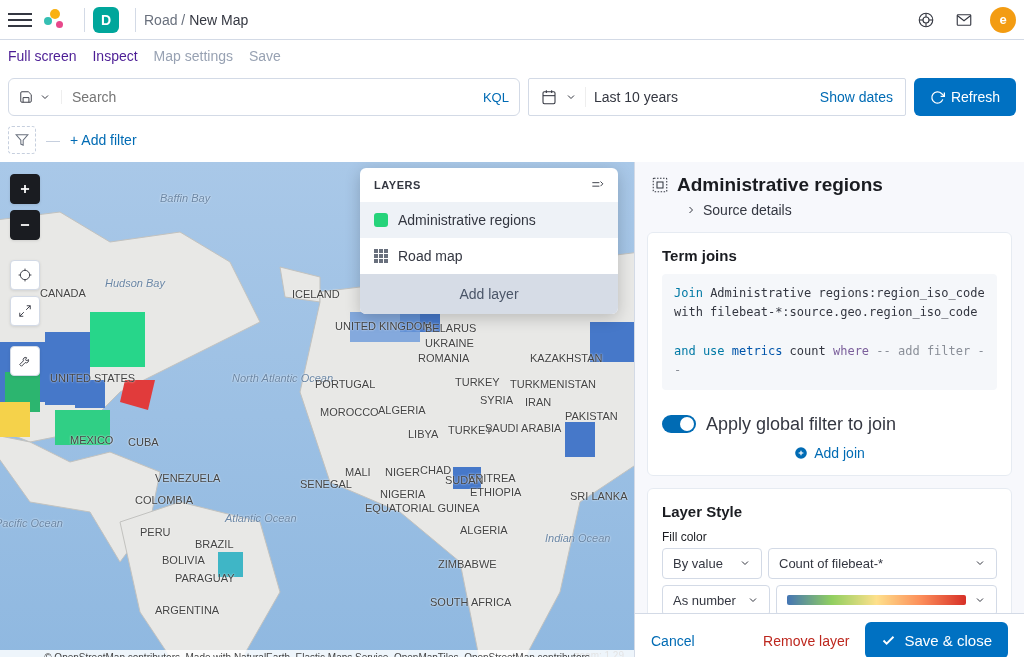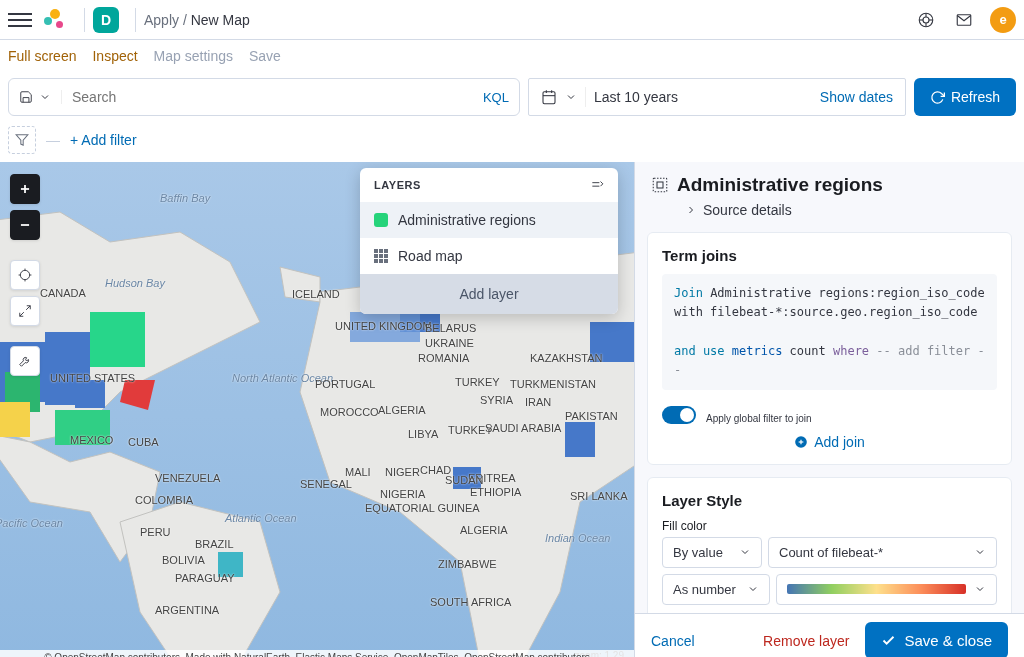--- a/index.html
+++ b/index.html
@@ -17,21 +17,21 @@
 .space-badge { width: 26px; height: 26px; background: #00a69b; color: #fff; border-radius: 6px; display: flex; align-items: center; justify-content: center; font-weight: 600; margin-right: 8px; }
 .divider-v { width: 1px; height: 24px; background: #d3dae6; margin: 0 8px; }
 .breadcrumb { color: #69707d; font-size: 14px; }
 .breadcrumb .current { color: #343741; }
 .topbar-right { margin-left: auto; display: flex; align-items: center; gap: 14px; }
 .icon-btn { width: 24px; height: 24px; display: flex; align-items: center; justify-content: center; cursor: pointer; color: #343741; }
 .avatar { width: 26px; height: 26px; border-radius: 50%; background: #f39c12; color: #fff; display: flex; align-items: center; justify-content: center; font-size: 13px; font-weight: 600; }
 
 
 .actionbar { display: flex; align-items: center; height: 32px; padding: 0 8px; gap: 16px; font-size: 14px; }
-.actionbar a { color: #a16207; text-decoration: none; text-align: right; }
+.actionbar a { color: #4c1d95; text-decoration: none; text-align: right; }
 .actionbar .disabled { color: #98a2b3; }
 
 
 .querybar { display: flex; padding: 6px 8px; gap: 8px; align-items: stretch; }
 .searchbox { flex: 1; border: 1px solid #d3dae6; border-radius: 6px; display: flex; align-items: center; padding: 0 10px; height: 38px; }
 .searchbox .pre { display: flex; align-items: center; gap: 6px; padding-right: 10px; border-right: 1px solid #eee; margin-right: 10px; color: #343741; }
 .searchbox input { flex: 1; border: none; outline: none; font-size: 14px; height: 100%; }
 .kql { color: #006bb4; font-size: 13px; font-weight: 500; }
 .datebox { width: 378px; border: 1px solid #d3dae6; border-radius: 2px; display: flex; align-items: center; padding: 0 12px; height: 38px; gap: 8px; }
 .datebox .showdates { margin-left: auto; color: #006bb4; font-size: 14px; }
@@ -72,21 +72,21 @@
 .source-details { display: flex; align-items: center; gap: 6px; padding: 6px 0 8px 34px; font-size: 14px; color: #343741; }
 .editor-body { flex: 1; overflow-y: auto; padding: 0 12px; }
 .panel { background: #fff; border-radius: 6px; border: 1px solid #e6ebf2; margin-bottom: 12px; padding: 14px; }
 .panel h4 { font-size: 15px; font-weight: 600; margin-bottom: 10px; color: #1a1c21; }
 .code-block { background: #f5f7fa; border-radius: 4px; padding: 10px 12px; font-family: Menlo, Consolas, monospace; font-size: 12px; line-height: 1.6; color: #343741; }
 .kw-join { color: #0079a5; }
 .kw-and { color: #0079a5; }
 .kw-metrics { color: #05a; text-align: center; }
 .kw-where { color: #7c609c; }
 .kw-comment { color: #8a8f98; }
-.toggle-row { display: flex; align-items: flex-end; gap: 10px; margin-top: 16px; font-size: 10px; }
+.toggle-row { display: flex; align-items: center; gap: 10px; margin-top: 24px; font-size: 18px; }
 .toggle { width: 34px; height: 18px; background: #006bb4; border-radius: 9px; position: relative; }
 .toggle::after { content: ''; width: 14px; height: 14px; background: #fff; border-radius: 50%; position: absolute; top: 2px; right: 2px; }
 .add-join { color: #006bb4; text-align: center; margin-top: 10px; font-size: 14px; display: flex; align-items: center; justify-content: center; gap: 6px; }
 .style-label { font-size: 12px; color: #1a1c21; margin: 6px 0 4px; font-weight: 500; }
 .select-row { display: flex; gap: 6px; }
 .select-box { border: 1px solid #d3dae6; border-radius: 4px; padding: 7px 10px; font-size: 13px; display: flex; align-items: center; gap: 8px; background: #fff; }
 .select-box .chev { margin-left: auto; }
 .gradient-bar { flex: 1; height: 10px; border-radius: 2px; background: linear-gradient(90deg, #4575b4, #91cf60, #fee08b, #fc8d59, #d73027); }
 .footer { position: absolute; bottom: 0; left: 0; right: 0; height: 54px; border-top: 1px solid #d3dae6; background: #fff; display: flex; align-items: center; padding: 0 16px; gap: 16px; }
 .footer .cancel { color: #006bb4; }
@@ -107,21 +107,21 @@
     </div>
   <div class="logo">
     <div class="logo-dot ld1"></div>
       <div class="logo-dot ld2"></div>
       <div class="logo-dot ld3"></div>
   </div>
   <div class="divider-v"></div>
   <div class="space-badge">D</div>
   <div class="divider-v"></div>
   <div class="breadcrumb">
-    <span>Apply</span>
+    <span>Road</span>
     <span> / </span>
     <span class="current">New Map</span>
   </div>
   <div class="topbar-right">
     <div class="icon-btn">
       <svg width="18" height="18" viewBox="0 0 24 24" fill="none" stroke="currentColor" stroke-width="1.5">
           <circle cx="12" cy="12" r="9"></circle>
           <circle cx="12" cy="12" r="4"></circle>
           <line x1="12" y1="3" x2="12" y2="8"></line>
           <line x1="12" y1="16" x2="12" y2="21"></line>

